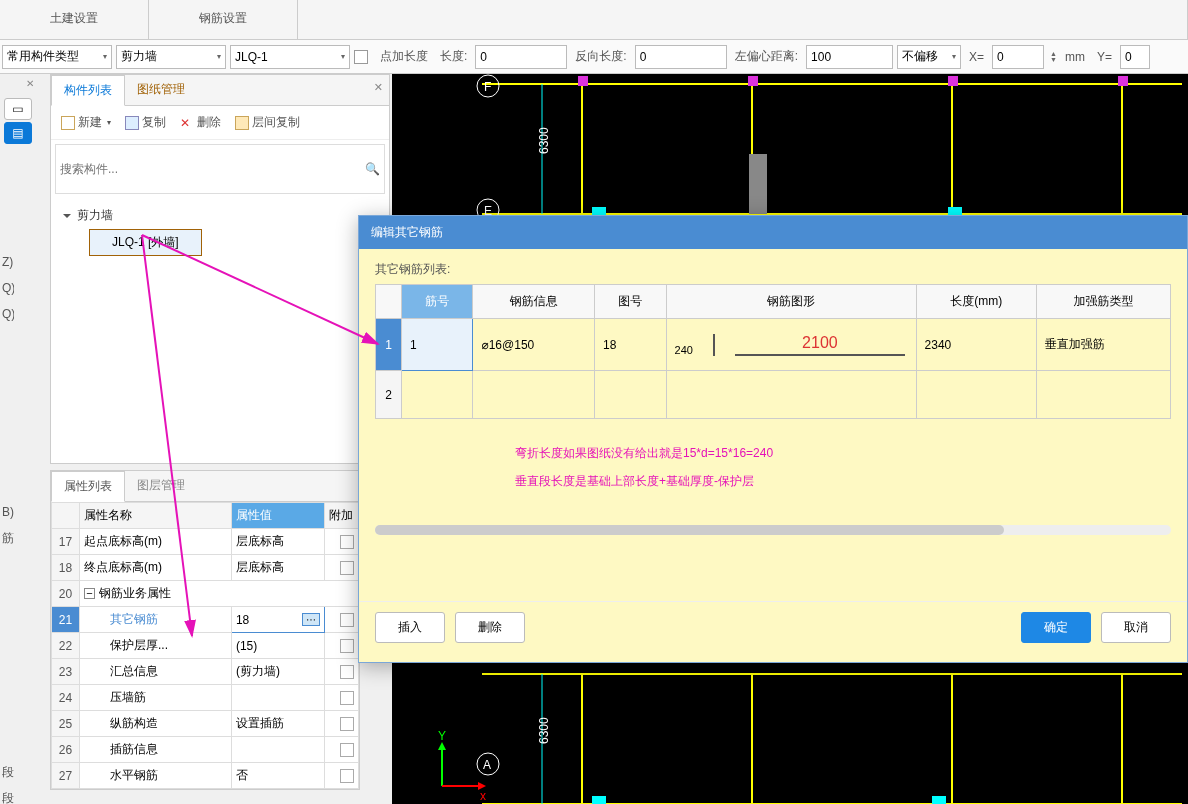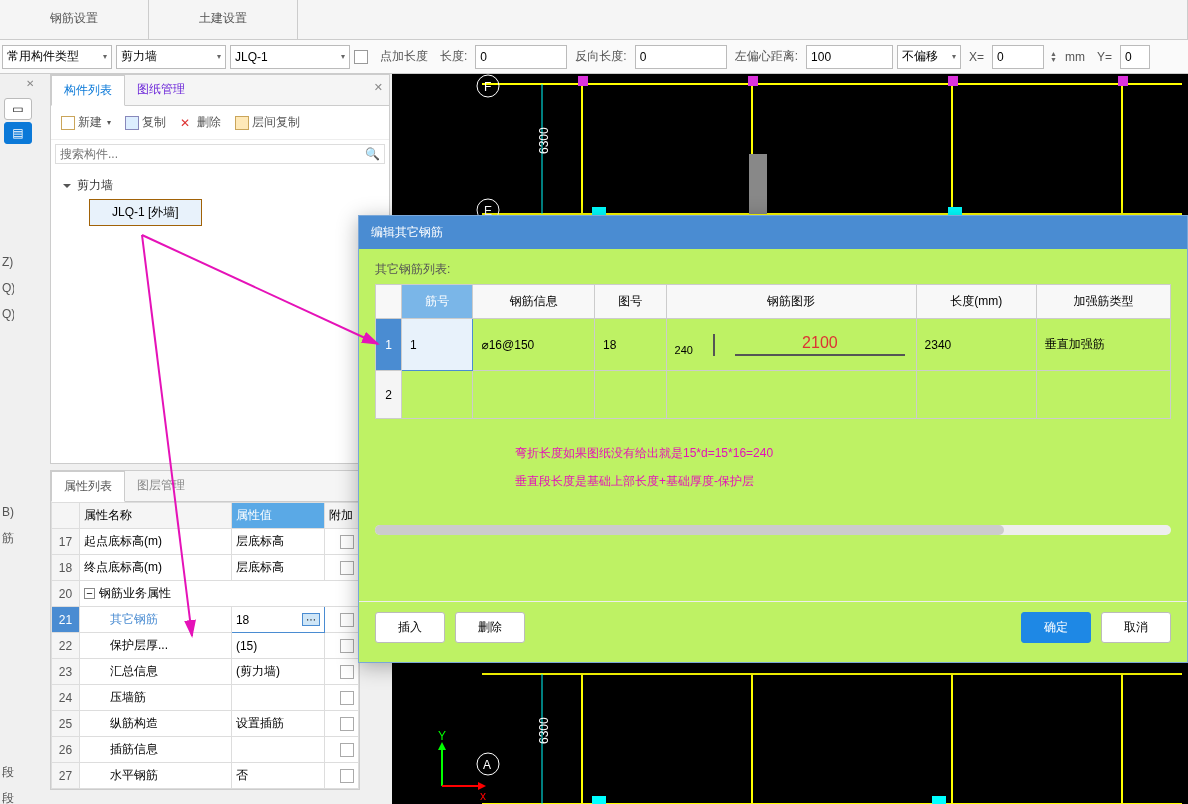--- a/index.html
+++ b/index.html
@@ -20,26 +20,26 @@
   .left-strip{position:absolute;left:0;top:74px;width:40px}
   .left-strip .lbtn{width:28px;height:22px;border:1px solid #bbb;background:#fff;margin:2px 0;display:flex;align-items:center;justify-content:center;border-radius:3px}
   .left-strip .lbtn.blue{background:#0b79d8;border-color:#0b79d8;color:#fff}
   .left-close{position:absolute;left:26px;top:78px;font-size:10px;color:#888}
 
   .side-truncated{position:absolute;left:0;top:120px;width:14px;color:#555;line-height:24px}
   .side-truncated div{height:26px;padding-left:2px;white-space:nowrap;overflow:hidden}
 
   .panel{position:absolute;left:50px;top:74px;width:340px;height:390px;background:#fff;border:1px solid #ccc}
   .panel .tabs{display:flex;border-bottom:1px solid #ccc;background:#f5f5f5}
-  .panel .tabs .ptab{padding:6px 12px;color:#6d28d9}
+  .panel .tabs .ptab{padding:6px 12px;color:#a16207}
   .panel .tabs .ptab.active{color:#0b79d8;background:#fff;border:1px solid #ccc;border-bottom:1px solid #fff;margin-bottom:-1px}
   .toolbar{display:flex;gap:6px;padding:6px;border-bottom:1px solid #eee}
   .toolbar .tbtn{display:flex;align-items:center;gap:3px;color:#555;padding:2px 4px}
   .toolbar .ico{width:14px;height:14px;display:inline-block}
-  .search{display:flex;align-items:flex-end;border:1px solid #ddd;margin:4px;padding:2px 4px}
+  .search{display:flex;align-items:flex-end;border:1px solid #ddd;margin:4px;padding:17px 4px}
   .search input{border:none;outline:none;flex:1;color:#888}
   .tree{padding:4px 8px}
   .tree .node{padding:5px 4px;color:#333}
   .tree .caret{display:inline-block;width:0;height:0;border-top:4px solid #555;border-left:4px solid transparent;border-right:4px solid transparent;margin-right:6px;vertical-align:middle}
   .tree .child{margin-left:30px;padding:4px 22px;border:1px solid #a16207;background:#e8f2fb;display:inline-block}
   .panel .close{position:absolute;right:6px;top:6px;color:#888;font-size:11px}
 
   .props{position:absolute;left:50px;top:470px;width:310px;background:#fff;border:1px solid #ccc}
   .props .tabs{display:flex;border-bottom:1px solid #ccc;background:#f5f5f5}
   .props .tabs .ptab{padding:6px 12px;color:#888}
@@ -53,21 +53,21 @@
   .props .sel-row td{background:#fff}
   .props .sel-row .name{color:#4a8cd2}
   .props .sel-row .value{border:1px solid #4a8cd2}
   .props .dots{background:#cfe6f7;border:1px solid #4a8cd2;padding:0 3px;font-size:10px;float:right}
   .props .minus{display:inline-block;width:11px;height:11px;border:1px solid #888;line-height:9px;text-align:center;margin-right:4px;font-size:11px}
   .props .chkbox{width:14px;height:14px;border:1px solid #aaa;display:inline-block;float:right}
 
   .cad{position:absolute;left:392px;top:74px;right:0;bottom:0;background:#000}
   .cad svg{width:100%;height:100%}
 
-  .dialog{position:absolute;left:358px;top:215px;width:830px;height:448px;background:#bef264;border:1px solid #7aa7d8;box-shadow:0 4px 20px rgba(0,0,0,0.3)}
+  .dialog{position:absolute;left:358px;top:215px;width:830px;height:448px;background:#fef9c3;border:1px solid #7aa7d8;box-shadow:0 4px 20px rgba(0,0,0,0.3)}
   .dialog .titlebar{background:#4a8cd2;color:#fff;padding:8px 12px}
   .dialog .body{padding:12px 16px;height:352px;overflow:auto}
   .dialog .caption{color:#555;margin-bottom:6px}
   .dialog table.grid{width:100%;border-collapse:collapse;margin-bottom:16px}
   .dialog table.grid th,.dialog table.grid td{border:1px solid #ccc;padding:8px;text-align:left;font-weight:normal}
   .dialog table.grid th{background:#f8f8f8;text-align:center}
   .dialog table.grid th.sel{background:#7ab6e8;color:#fff}
   .dialog table.grid td.rn{background:#f5f5f5;text-align:center;width:26px}
   .dialog table.grid td.rn.sel{background:#4a8cd2;color:#fff}
   .dialog table.grid td.cell-sel{background:#e8f2fb;border:1px solid #4a8cd2}
@@ -84,22 +84,22 @@
   .dialog .footer .spacer{flex:1}
   .dialog .hscroll{height:10px;background:#eee;border-radius:5px;margin-top:30px}
   .dialog .hscroll .thumb{width:79%;height:100%;background:#ccc;border-radius:5px}
 
   .arrow-overlay{position:absolute;left:0;top:0;width:1188px;height:804px;pointer-events:none}
 </style>
 </head>
 <body>
 
 <div class="topbar">
+  <div class="tab">土建设置</div>
   <div class="tab">钢筋设置</div>
-  <div class="tab">土建设置</div>
   <div class="tab" style="flex:1"></div>
 </div>
 
 <div class="param-bar">
   <div class="combo" style="width:110px">
     <span>常用构件类型</span>
     <span class="arrow">▾</span>
   </div>
   <div class="combo" style="width:110px">
     <span>剪力墙</span>

